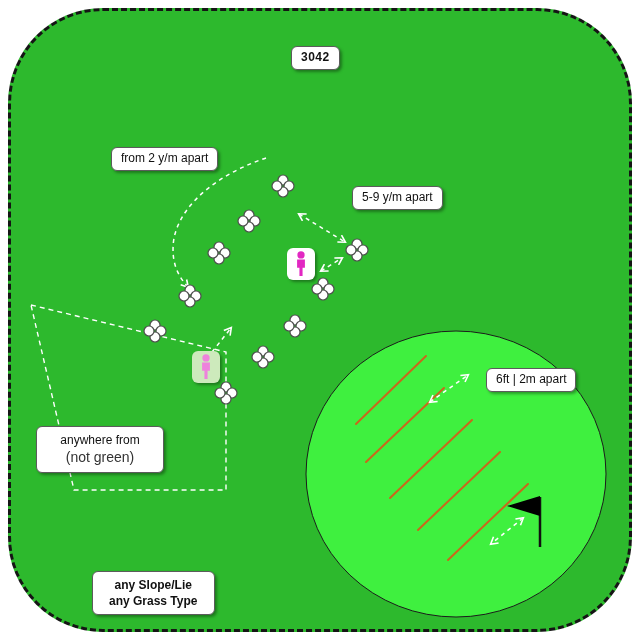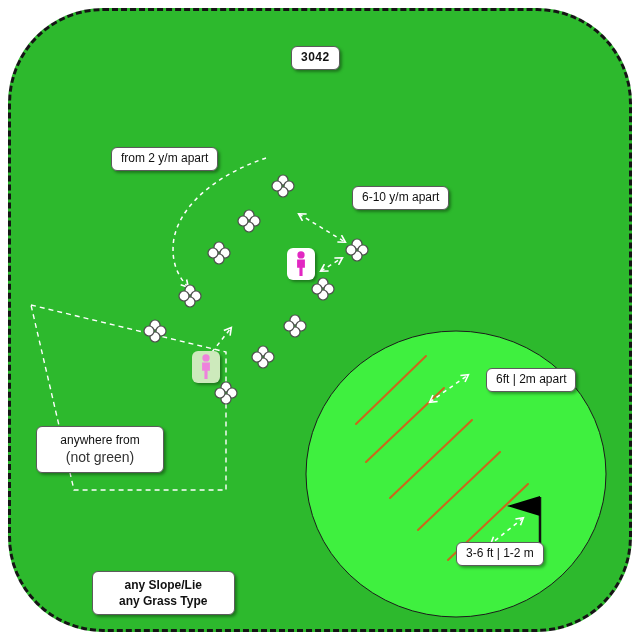--- a/index.html
+++ b/index.html
@@ -121,29 +121,28 @@
       <circle cx="0" cy="-7" r="2.8" fill="#ee82dc"></circle>
       <path d="M-3,-3.4 h6 v6.2 h-1.8 v6.4 h-2.4 v-6.4 h-1.8 z" fill="#ee82dc"></path>
     </svg>
       </div>
     </div>
 
   <div class="label badge" style="left:291px;top:46px;">3042</div>
 
   <div class="label" style="left:111px;top:147px;"><span>from </span><b>2 y/m</b><span> apart</span></div>
 
-  <div class="label" style="left:352px;top:186px;">6-10 y/m apart</div>
+  <div class="label" style="left:352px;top:186px;">5-9 y/m apart</div>
 
   <div class="label" style="left:486px;top:368px;">6ft | 2m apart</div>
 
-  <div class="label" style="left:456px;top:542px;">3-6 ft | 1-2 m</div>
 
   <div class="label center multiline" style="left:36px;top:426px;width:114px;">
     <div>anywhere from</div>
     <div class="small">(not green)</div>
   </div>
 
-  <div class="label center multiline bold" style="left:92px;top:571px;padding:5px 26px;">
+  <div class="label center multiline bold" style="left:92px;top:571px;padding:5px 16px;">
     <div>any Slope/Lie</div>
     <div>any Grass Type</div>
   </div>
 
 </div>
 
 </body></html>

